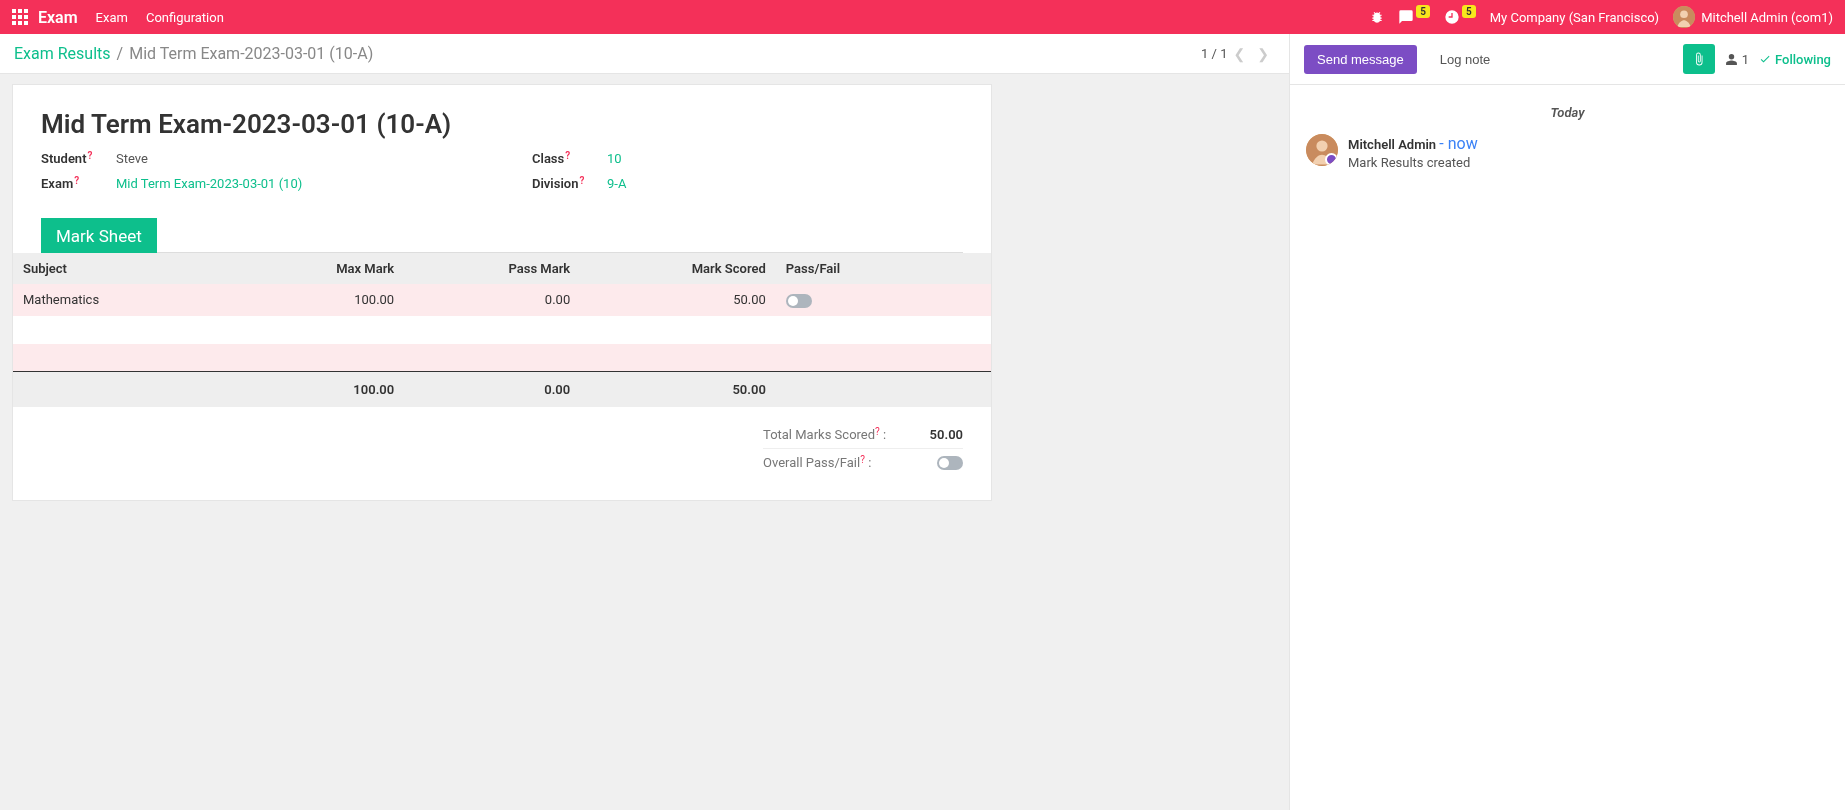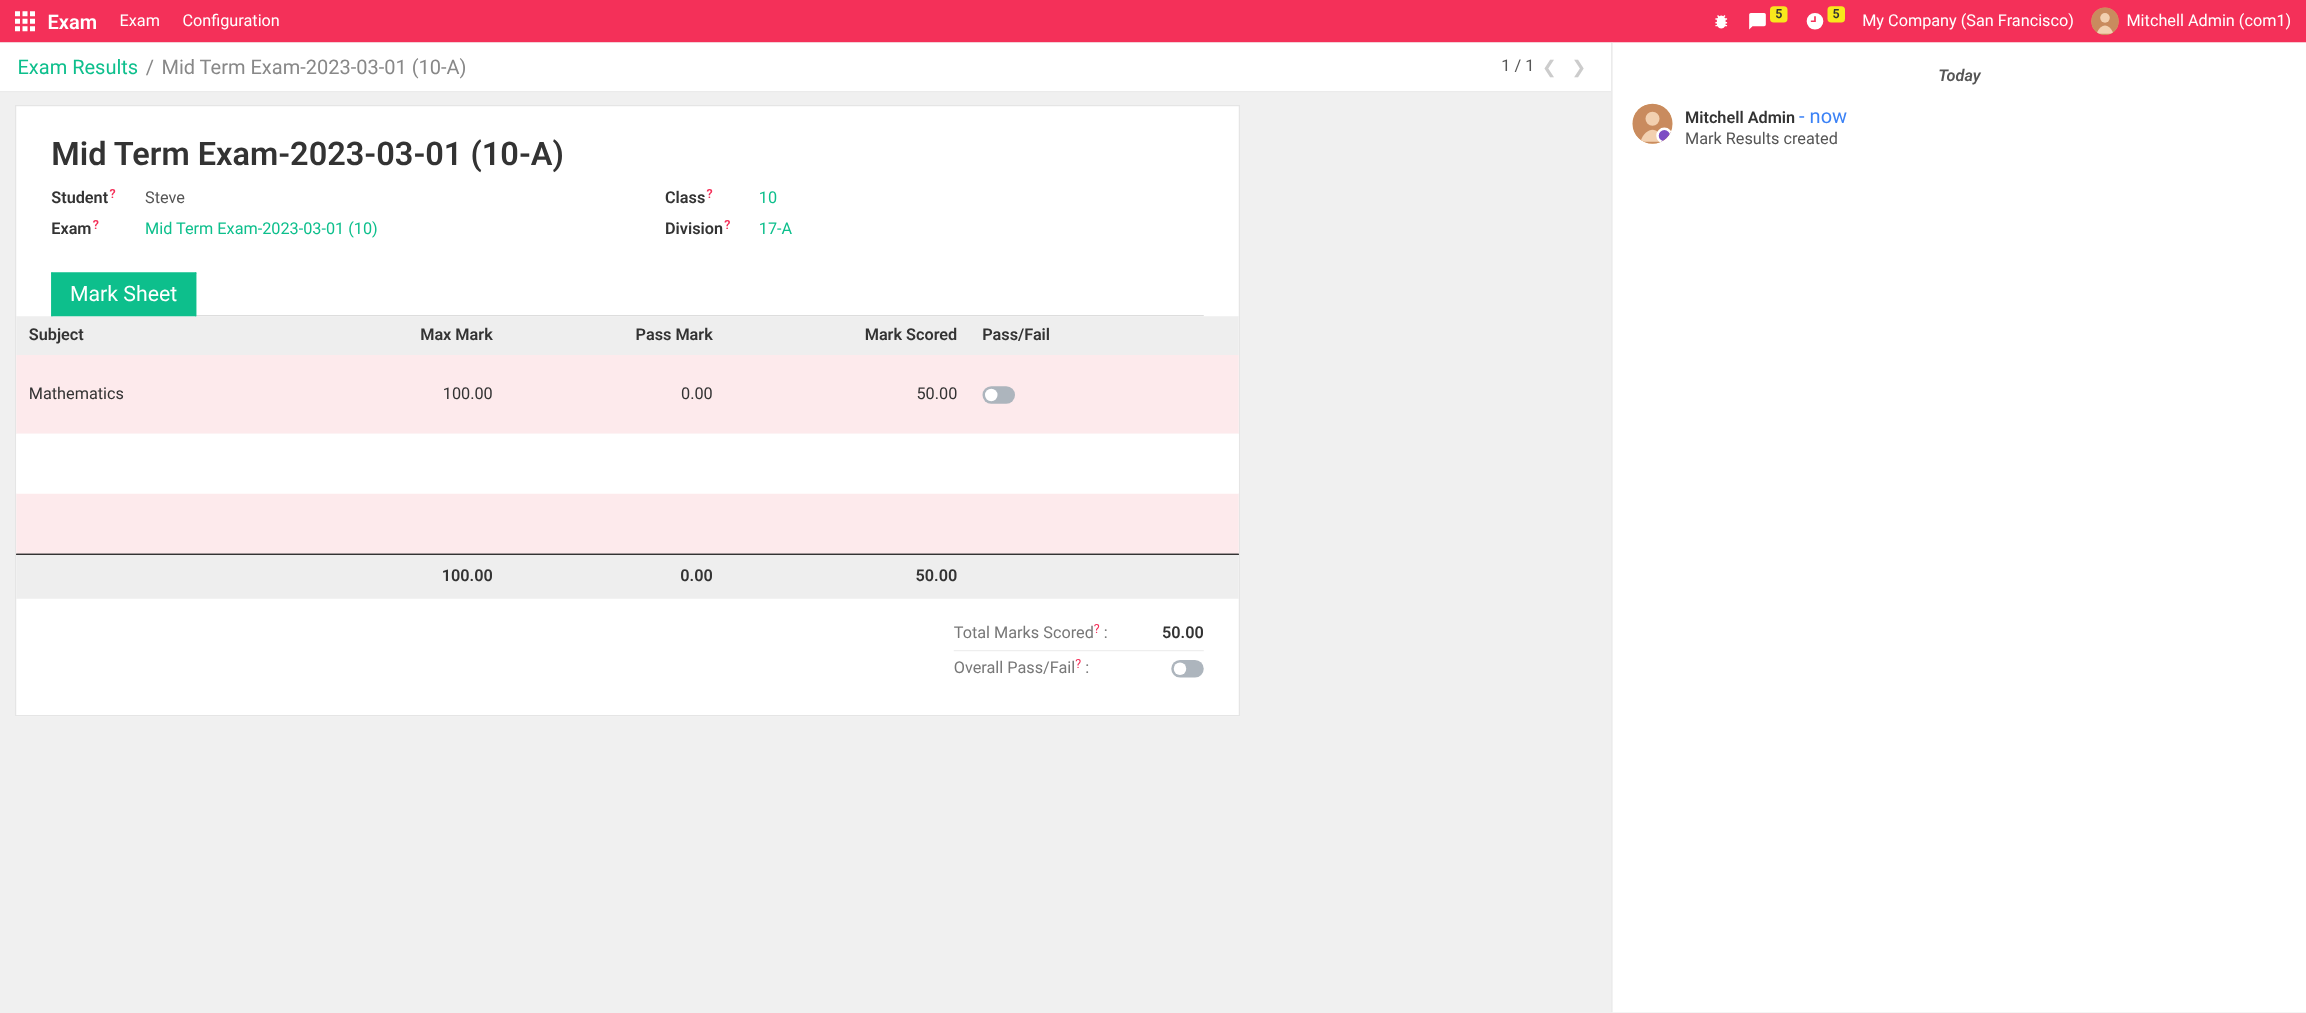--- a/index.html
+++ b/index.html
@@ -79,21 +79,21 @@
   display:inline-block; background:#0dbf8c; color:#fff; padding:7px 14px; font-size:17px; cursor:pointer;
   border:1px solid #0dbf8c; border-bottom:none; position:relative; top:1px;
 }
 
 
 table.data-tbl { width:100%; border-collapse:collapse; }
 table.data-tbl th {
   background:#eee; text-align:left; font-weight:600; padding:8px 10px; font-size:13px; color:#333;margin-top:33px;
 }
 table.data-tbl th.num, table.data-tbl td.num { text-align:right; }
-table.data-tbl td { padding:24px 10px; font-size:13px; }
+table.data-tbl td { padding:8px 10px; font-size:13px; }
 tbody tr.data-row { background:#fdeaec; }
 tbody tr.blank-row td { height:28px; background:#fff; }
 tbody tr.blank-row2 td { height:28px; background:#fdeaec; border-bottom:1px solid #333;}
 table.data-tbl tfoot td {
   background:#eee; font-weight:600; padding:10px 10px; font-size:13px;
 }
 
 
 .toggle {
   display:inline-block; width:26px; height:14px; background:#adb5bd; border-radius:8px; position:relative; vertical-align:middle;
@@ -236,21 +236,21 @@
               <div class="field-row">
                 <div class="field-label">
                   <span>Class</span><span class="help">?</span>
                 </div>
                 <div class="field-value link">10</div>
               </div>
               <div class="field-row">
                 <div class="field-label">
                   <span>Division</span><span class="help">?</span>
                 </div>
-                <div class="field-value link">17-A</div>
+                <div class="field-value link">9-A</div>
               </div>
             </div>
           </div>
 
           <div class="nb-tabs">
             <div class="nb-tab">Mark Sheet</div>
           </div>
         </div>
 
         <table class="data-tbl">
@@ -306,20 +306,42 @@
                 </span>
             </div>
           </div>
         </div>
 
       </div>
     </div>
   </div>
 
   <div class="side-col">
+    <div class="chatter-top">
+      <button class="btn btn-purple">Send message</button>
+      <button class="btn btn-plain">Log note</button>
+      <div class="spacer"></div>
+      <div class="attach-btn">
+        <svg width="14" height="14" viewBox="0 0 24 24" fill="#fff">
+            <path d="M16.5 6v11.5a4 4 0 0 1-8 0V5a2.5 2.5 0 0 1 5 0v10.5a1 1 0 0 1-2 0V6H10v9.5a2.5 2.5 0 0 0 5 0V5a4 4 0 0 0-8 0v12.5a5.5 5.5 0 0 0 11 0V6z"></path>
+          </svg>
+      </div>
+      <div class="follower-count">
+        <svg width="13" height="13" viewBox="0 0 24 24" fill="#555">
+            <path d="M12 12a5 5 0 1 0-5-5 5 5 0 0 0 5 5zm0 2c-3.3 0-10 1.7-10 5v3h20v-3c0-3.3-6.7-5-10-5z"></path>
+          </svg>
+        <span>1</span>
+      </div>
+      <div class="following">
+        <svg width="12" height="12" viewBox="0 0 24 24" fill="#0dbf8c">
+            <path d="M9 16.2 4.8 12l-1.4 1.4L9 19 21 7l-1.4-1.4z"></path>
+          </svg>
+        <span>Following</span>
+      </div>
+    </div>
     <div class="chatter-body">
       <div class="chatter-date">Today</div>
       <div class="msg">
         <div class="avatar-big">
           <svg viewBox="0 0 40 40">
               <circle cx="20" cy="20" r="20" fill="#c98b5e"></circle>
               <circle cx="20" cy="15" r="7" fill="#f2d0b0"></circle>
               <path d="M8 38c2-8 8-12 12-12s10 4 12 12z" fill="#f2d0b0"></path>
             </svg>
         </div>

